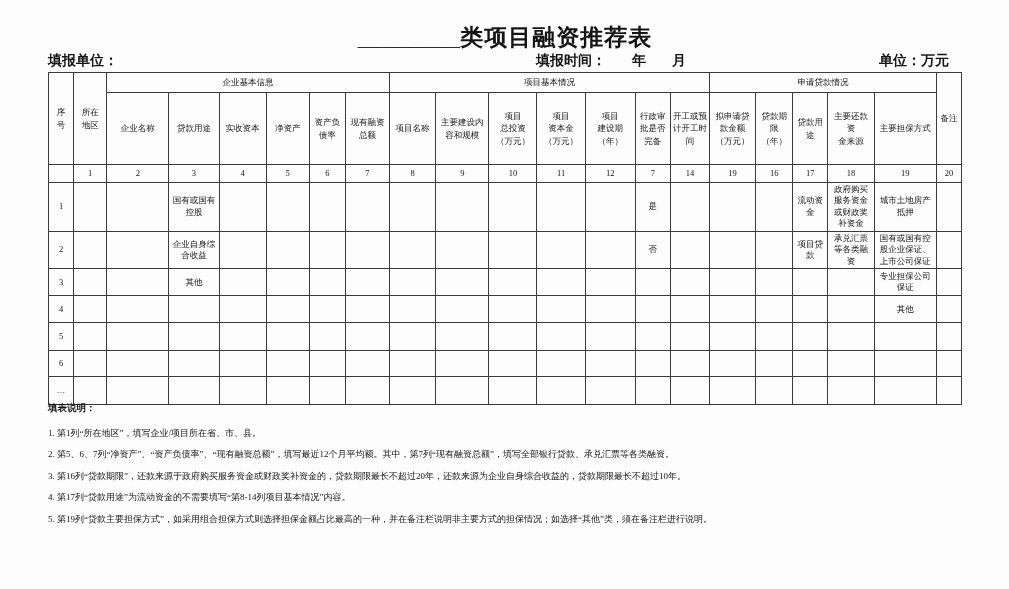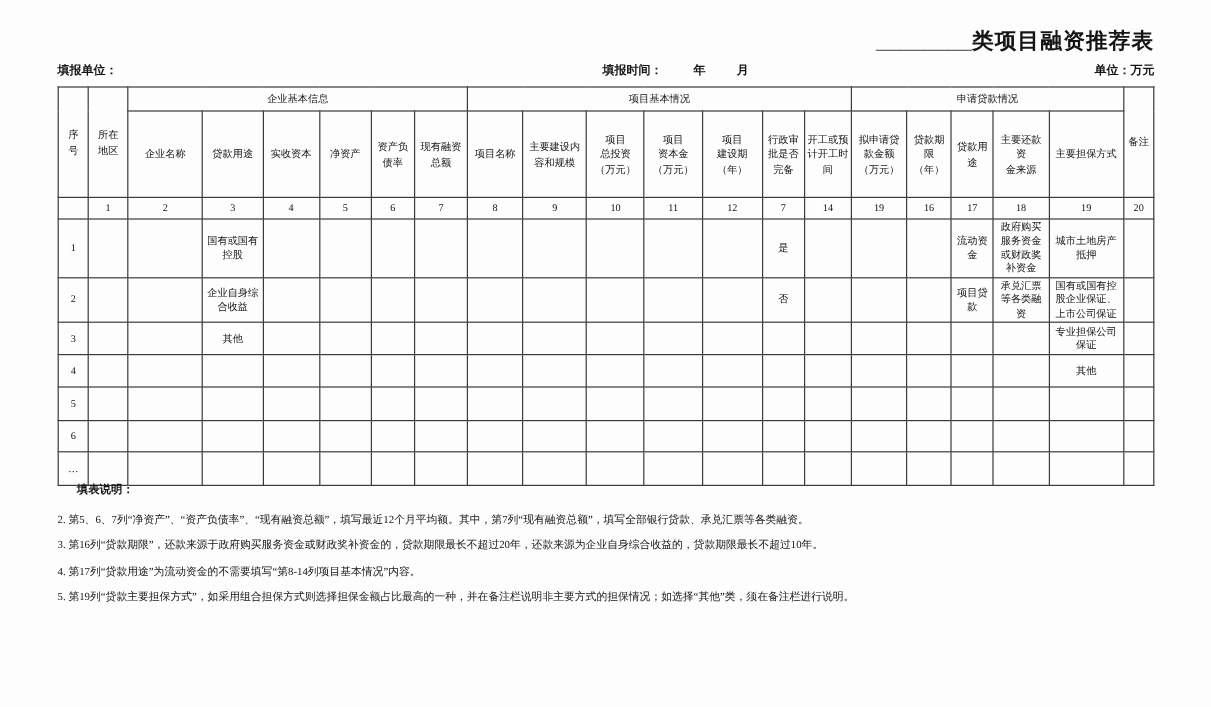--- a/index.html
+++ b/index.html
@@ -9,34 +9,34 @@
     color: #141414;
     font-family: "Liberation Serif", "DejaVu Serif", serif;
     position: relative;
     overflow: hidden;
   }
   .page { position: absolute; left: 48px; top: 0; width: 914px; }
 
   
   .title-row {
     position: absolute; left: 0; top: 22px; width: 914px;
-    text-align: right;
+    text-align: center;
     font-family: "Liberation Sans", "DejaVu Sans", sans-serif;
-    font-weight: bold; font-size: 18px; letter-spacing: 1px;
+    font-weight: bold; font-size: 23px; letter-spacing: 1px;
     white-space: nowrap;
   }
   .title-blank { letter-spacing: 0; }
 
   
   .meta-row { position: absolute; left: 0; top: 52px; width: 914px; height: 16px;
-    font-size: 10px; font-weight: bold; }
+    font-size: 14px; font-weight: bold; }
   .meta-left { position: absolute; left: 0; top: 0; }
-  .meta-center { position: absolute; left: 454px; top: 0; }
+  .meta-center { position: absolute; left: 488px; top: 0; }
   .meta-center .gap { display: inline-block; width: 26px; }
-  .meta-right { position: absolute; right: 0; top: 0; }
+  .meta-right { position: absolute; right: 13px; top: 0; }
 
   
   .form-table {
     position: absolute; left: 0; top: 72px;
     border-collapse: collapse; table-layout: fixed; width: 914px;
     background: #fdfdfd;
   }
   .form-table th, .form-table td {
     border: 1px solid #3b3b3b;
     padding: 1px 2px;
@@ -49,21 +49,21 @@
   .form-table th {
     font-weight: normal; white-space: pre-line; line-height: 1.45;
   }
   tr.group-row { height: 20px; }
   tr.colhead-row { height: 72px; }
   tr.number-row { height: 18px; }
   tr.number-row td { font-weight: normal; }
 
   
   .notes { position: absolute; left: 0; top: 402px; width: 960px; }
-  .notes-title { font-weight: bold; font-size: 9.5px; margin: 0 0 14px 16px; }
+  .notes-title { font-weight: bold; font-size: 9.5px; margin: 0 0 14px 0; }
   .note-item { font-size: 9px; margin: 0 0 11.5px 0; line-height: 1.1; white-space: nowrap; }
 </style>
 </head>
 <body>
 
 <div class="page">
 
   <div class="title-row"><span class="title-blank">________</span><span>类项目融资推荐表</span></div>
 
   <div class="meta-row">
@@ -331,20 +331,21 @@
           <td></td>
           <td></td>
           <td></td>
         </tr>
       </tbody>
   </table>
 
   <div class="notes">
     <div class="notes-title">填表说明：</div>
     <div>
+        <div class="note-item">1. 第1列“所在地区”，填写企业/项目所在省、市、县。</div>
         <div class="note-item">2. 第5、6、7列“净资产”、“资产负债率”、“现有融资总额”，填写最近12个月平均额。其中，第7列“现有融资总额”，填写全部银行贷款、承兑汇票等各类融资。</div>
         <div class="note-item">3. 第16列“贷款期限”，还款来源于政府购买服务资金或财政奖补资金的，贷款期限最长不超过20年，还款来源为企业自身综合收益的，贷款期限最长不超过10年。</div>
         <div class="note-item">4. 第17列“贷款用途”为流动资金的不需要填写“第8-14列项目基本情况”内容。</div>
         <div class="note-item">5. 第19列“贷款主要担保方式”，如采用组合担保方式则选择担保金额占比最高的一种，并在备注栏说明非主要方式的担保情况；如选择“其他”类，须在备注栏进行说明。</div>
       </div>
   </div>
 
 </div>
 
 </body></html>

